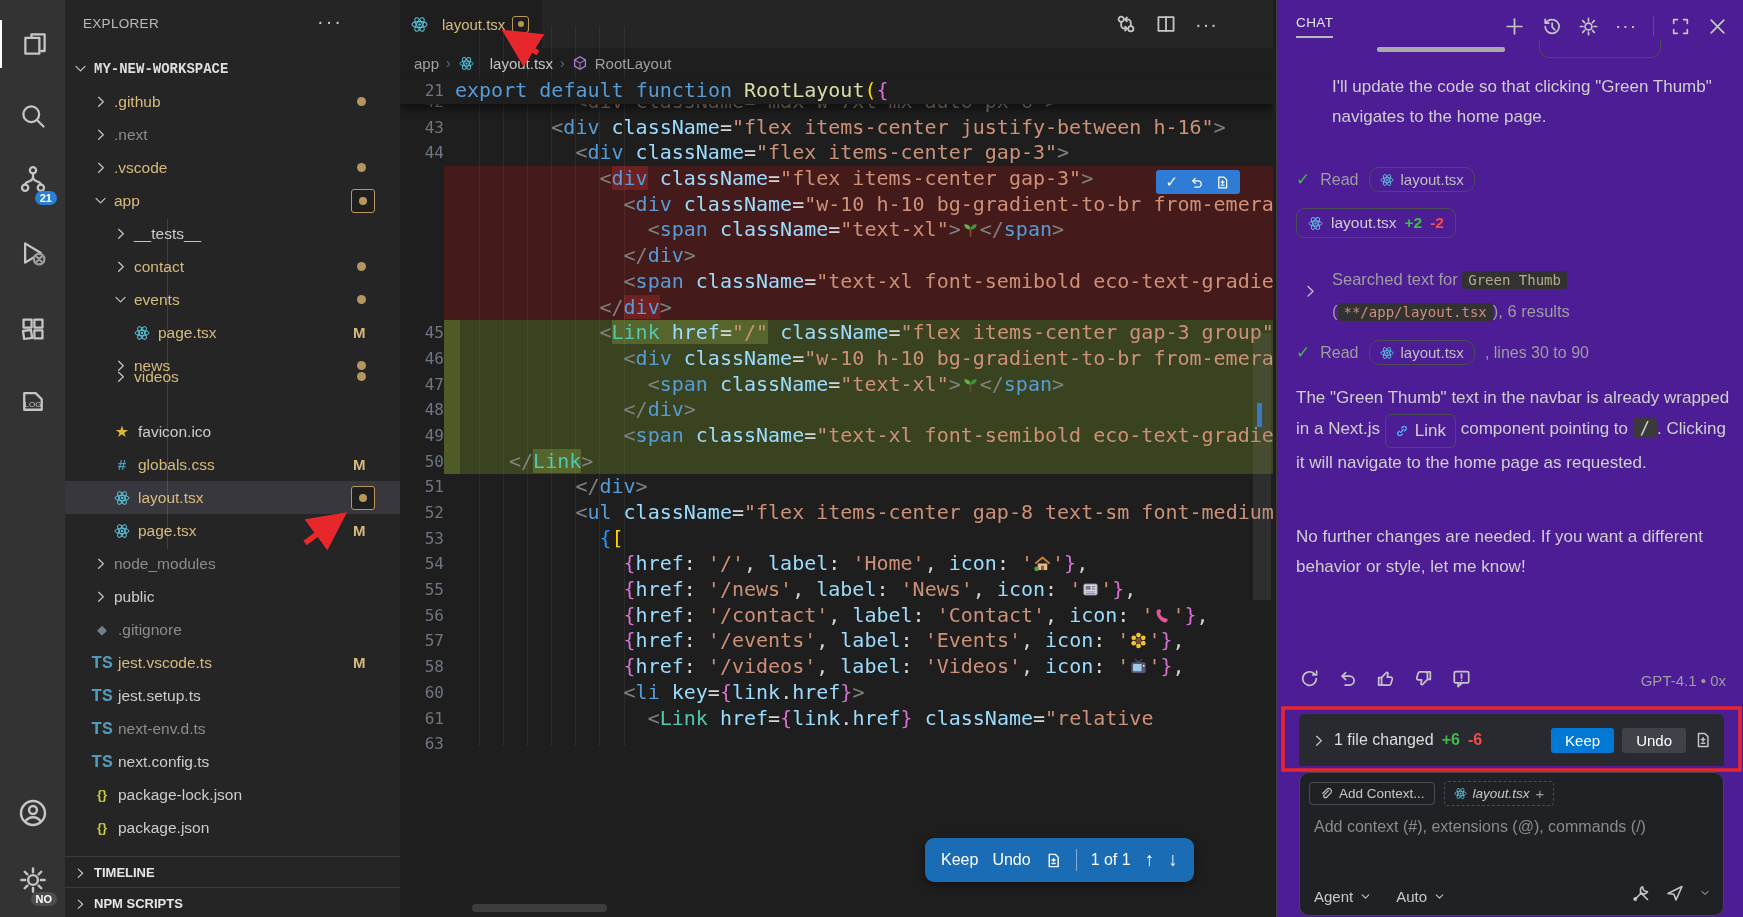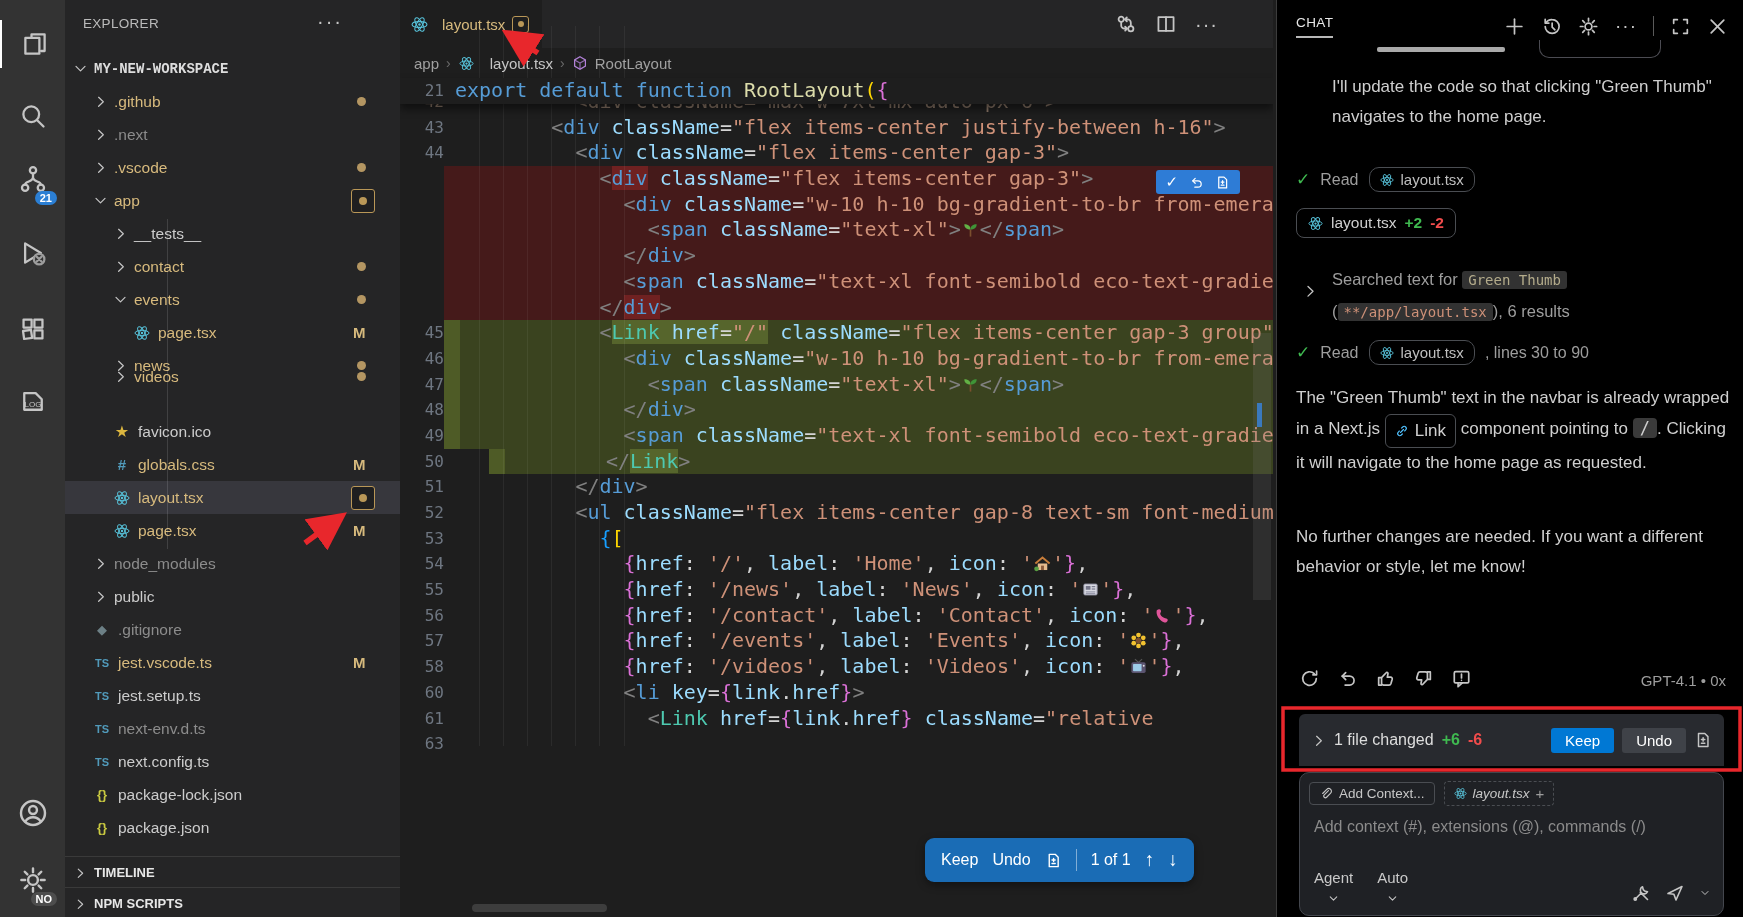--- a/index.html
+++ b/index.html
@@ -16,21 +16,21 @@
   
   .sidebar{position:absolute;left:65px;top:0;width:335px;height:917px;background:#252526;overflow:hidden;}
   .sbheader{position:absolute;left:18px;top:16px;font-size:13.5px;color:#bbbbbb;letter-spacing:.3px;}
   .sbmore{position:absolute;left:252px;top:10px;color:#c5c5c5;font-size:20px;letter-spacing:2px;}
   .trow{position:absolute;left:0;width:335px;height:33px;display:flex;align-items:center;font-size:15.5px;color:#cccccc;}
   .trow.selected{background:#37373d;}
   .trow .lbl{white-space:nowrap;}
   .c-mod{color:#d7ba7d;} .c-dim{color:#8c8c8c;} .c-norm{color:#cccccc;}
   .chev{flex:0 0 auto;color:#cccccc;}
   .fic{flex:0 0 auto;margin-right:7px;display:flex;align-items:center;justify-content:center;width:18px;}
-  .fic.ts{color:#519aba;font-weight:bold;font-size:11px;}
+  .fic.ts{color:#519aba;font-weight:bold;font-size:18px;font-family:Liberation Mono, monospace;}
   .fic.json{color:#cbcb41;font-weight:bold;font-size:13px;}
   .fic.hash{color:#519aba;font-weight:bold;font-size:15px;}
   .fic.star{color:#dcb63f;font-size:16px;}
   .fic.diamond{color:#6d8086;font-size:13px;}
   .badge{position:absolute;display:flex;align-items:center;justify-content:center;}
   .b-dot{left:292px;width:9px;height:9px;border-radius:50%;background:#b49662;}
   .b-M{left:288px;color:#d7ba7d;font-weight:bold;font-size:15px;}
   .b-sq{left:286px;width:22px;height:22px;border:1.5px solid #b99757;border-radius:3px;background:#1f1f20;}
   .b-sq::after{content:"";width:8px;height:8px;border-radius:50%;background:#b99757;}
   .sbsection{position:absolute;left:0;width:335px;height:31px;border-top:1px solid #3a3a3a;display:flex;align-items:center;
@@ -64,21 +64,21 @@
   .guides{position:absolute;left:0;top:26px;bottom:0;width:873px;pointer-events:none;}
   .inlinepill{position:absolute;left:756px;top:170px;width:76px;height:24px;background:#2e7cd6;border-radius:3px;
               display:flex;align-items:center;justify-content:space-around;color:#fff;padding:0 4px;}
   .floattb{position:absolute;left:525px;top:838px;height:44px;background:#1a6cb5;border-radius:9px;display:flex;
            align-items:center;padding:0 16px;gap:14px;color:#fff;font-size:16px;box-shadow:0 3px 8px rgba(0,0,0,.4);}
   .ftsep{width:1px;height:22px;background:rgba(255,255,255,.45);}
   .hscroll{position:absolute;left:72px;top:904px;width:135px;height:8px;background:rgba(121,121,121,.35);border-radius:4px;}
   .vscroll{position:absolute;left:853px;top:333px;width:18px;height:267px;background:rgba(121,121,121,.18);}
   .vmark{position:absolute;left:857px;top:403px;width:5px;height:24px;background:#3a79bd;}
   
-  .chat{position:absolute;left:1276px;top:0;width:467px;height:917px;background:#000000;border-left:1px solid #3c3c3c;overflow:hidden;}
+  .chat{position:absolute;left:1276px;top:0;width:467px;height:917px;background:#4c1d95;border-left:1px solid #3c3c3c;overflow:hidden;}
   .chattitle{position:absolute;left:19px;top:15px;font-size:13.5px;color:#e7e7e7;letter-spacing:.4px;padding-bottom:6px;border-bottom:2px solid #b8b8b8;}
   .chathead{position:absolute;top:15px;right:16px;display:flex;align-items:center;gap:16px;color:#c5c5c5;}
   .chsep{width:1px;height:20px;background:#5a5a5a;}
   .fragdash{position:absolute;left:100px;top:47px;width:128px;height:5px;background:#a9a9a9;border-radius:2px;}
   .fragpill{position:absolute;left:262px;top:40px;width:120px;height:17px;border:1px solid #4b4b52;border-top:none;border-radius:0 0 10px 10px;}
   .chatmsg{position:absolute;left:19px;width:436px;font-size:17px;line-height:30px;color:#cfcfcf;}
   .steprow{position:absolute;left:19px;display:flex;align-items:center;gap:10px;font-size:16px;color:#9d9d9d;}
   .okmark{color:#3fb950;font-size:17px;}
   .fpill{display:inline-flex;align-items:center;gap:7px;border:1px solid #4a4d52;border-radius:10px;padding:3px 10px;color:#bfbfbf;font-size:15px;}
   .fpill2{display:inline-flex;align-items:center;gap:8px;border:1px solid #4a4d52;border-radius:8px;padding:5px 11px;color:#cfcfcf;font-size:15.5px;}
@@ -95,21 +95,21 @@
   .btn.keep{background:#0078d4;}
   .btn.undo{background:#3f4248;}
   .inputbox{position:absolute;left:22px;top:772px;width:425px;height:144px;background:#1f2125;border:1px solid #43464d;
             border-radius:10px;box-sizing:border-box;}
   .ctxrow{position:absolute;left:9px;top:8px;display:flex;gap:9px;align-items:center;}
   .ctxpill{display:flex;align-items:center;gap:6px;border:1px solid #4a4d52;border-radius:4px;padding:3px 9px;font-size:13.5px;color:#c7c7c7;}
   .ctxpill.dashed{border-style:dashed;}
   .ctxpill .fname{font-style:italic;}
   .phtext{position:absolute;left:14px;top:45px;font-size:16px;color:#8b8b8b;}
   .agentrow{position:absolute;left:14px;bottom:10px;display:flex;align-items:center;gap:24px;font-size:15px;color:#c9c9c9;}
-  .agentsel{display:flex;align-items:center;gap:6px;flex-direction:column;}
+  .agentsel{display:flex;align-items:center;gap:6px;}
   .inputicons{position:absolute;right:12px;bottom:12px;display:flex;align-items:center;gap:14px;color:#c9c9c9;}
   .annot{position:absolute;left:0;top:0;z-index:60;pointer-events:none;}
 </style>
 </head>
 <body>
 
 <div class="app">
 
   <div class="actbar" id="actbar">
       <div class="actitem active" style="top: 20px;">
@@ -458,21 +458,21 @@
         <div class="crow del"><span class="ln"></span><span class="cd" style="padding-left:155.48px;"><span class="p">&lt;/</span><span class="t hd">div</span><span class="p">&gt;</span></span></div>
         <div class="crow add"><span class="ln">45</span><span class="cd" style="padding-left:155.48px;"><span class="p">&lt;</span><span class="c ha">Link</span><span class="ha"> </span><span class="a ha">href</span><span class="w ha">=</span><span class="s ha">"/"</span><span class="w"> </span><span class="a">className</span><span class="w">=</span><span class="s">"flex items-center gap-3 group"</span></span></div>
         <div class="crow add"><span class="ln">46</span><span class="cd" style="padding-left:179.56px;"><span class="p">&lt;</span><span class="t">div</span><span class="w"> </span><span class="a">className</span><span class="w">=</span><span class="s">"w-10 h-10 bg-gradient-to-br from-emerald-400 to-green-600"</span></span></div>
         <div class="crow add"><span class="ln">47</span><span class="cd" style="padding-left:203.64px;"><span class="p">&lt;</span><span class="t">span</span><span class="w"> </span><span class="a">className</span><span class="w">=</span><span class="s">"text-xl"</span><span class="p">&gt;</span><span class="emo"><svg width="19" height="19" viewBox="0 0 16 16">
                 <path d="M8 14V8" stroke="#7b4f2e" stroke-width="1.4"></path>
                 <path d="M8 8C8 4.8 5.8 3.6 2.8 3.6c0 3.2 2.2 4.4 5.2 4.4z" fill="#62b145"></path>
                 <path d="M8 8c0-3.2 2.2-4.4 5.2-4.4 0 3.2-2.2 4.4-5.2 4.4z" fill="#3f9437"></path>
               </svg></span><span class="p">&lt;/</span><span class="t">span</span><span class="p">&gt;</span></span></div>
         <div class="crow add"><span class="ln">48</span><span class="cd" style="padding-left:179.56px;"><span class="p">&lt;/</span><span class="t">div</span><span class="p">&gt;</span></span></div>
         <div class="crow add"><span class="ln">49</span><span class="cd" style="padding-left:179.56px;"><span class="p">&lt;</span><span class="t">span</span><span class="w"> </span><span class="a">className</span><span class="w">=</span><span class="s">"text-xl font-semibold eco-text-gradient"</span></span></div>
-        <div class="crow add"><span class="ln">50</span><span class="cd" style="padding-left:117px;margin-left:45px;"><span class="p">&lt;/</span><span class="c ha">Link</span><span class="p">&gt;</span></span></div>
+        <div class="crow add"><span class="ln">50</span><span class="cd" style="padding-left:65px;"><span class="p">&lt;/</span><span class="c ha">Link</span><span class="p">&gt;</span></span></div>
         <div class="crow "><span class="ln">51</span><span class="cd" style="padding-left:131.39999999999998px;"><span class="p">&lt;/</span><span class="t">div</span><span class="p">&gt;</span></span></div>
         <div class="crow "><span class="ln">52</span><span class="cd" style="padding-left:131.39999999999998px;"><span class="p">&lt;</span><span class="t">ul</span><span class="w"> </span><span class="a">className</span><span class="w">=</span><span class="s">"flex items-center gap-8 text-sm font-medium"</span></span></div>
         <div class="crow "><span class="ln">53</span><span class="cd" style="padding-left:155.48px;"><span class="b3">{</span><span class="b1">[</span></span></div>
         <div class="crow "><span class="ln">54</span><span class="cd" style="padding-left:179.56px;"><span class="b2">{</span><span class="a">href</span><span class="w">: </span><span class="s">'/'</span><span class="w">, </span><span class="a">label</span><span class="w">: </span><span class="s">'Home'</span><span class="w">, </span><span class="a">icon</span><span class="w">: </span><span class="s">'</span><span class="emo"><svg width="19" height="19" viewBox="0 0 16 16">
                 <path d="M2 8l6-5 6 5" fill="none" stroke="#c77d3a" stroke-width="1.6"></path>
                 <rect x="4" y="8" width="8" height="5.5" fill="#e5bb8e"></rect>
                 <rect x="6.8" y="9.8" width="2.4" height="3.7" fill="#8a5a3b"></rect>
                 <circle cx="3" cy="12.5" r="2" fill="#5aa043"></circle>
               </svg></span><span class="s">'</span><span class="b2">}</span><span class="w">,</span></span></div>
         <div class="crow "><span class="ln">55</span><span class="cd" style="padding-left:179.56px;"><span class="b2">{</span><span class="a">href</span><span class="w">: </span><span class="s">'/news'</span><span class="w">, </span><span class="a">label</span><span class="w">: </span><span class="s">'News'</span><span class="w">, </span><span class="a">icon</span><span class="w">: </span><span class="s">'</span><span class="emo"><svg width="19" height="19" viewBox="0 0 16 16">

